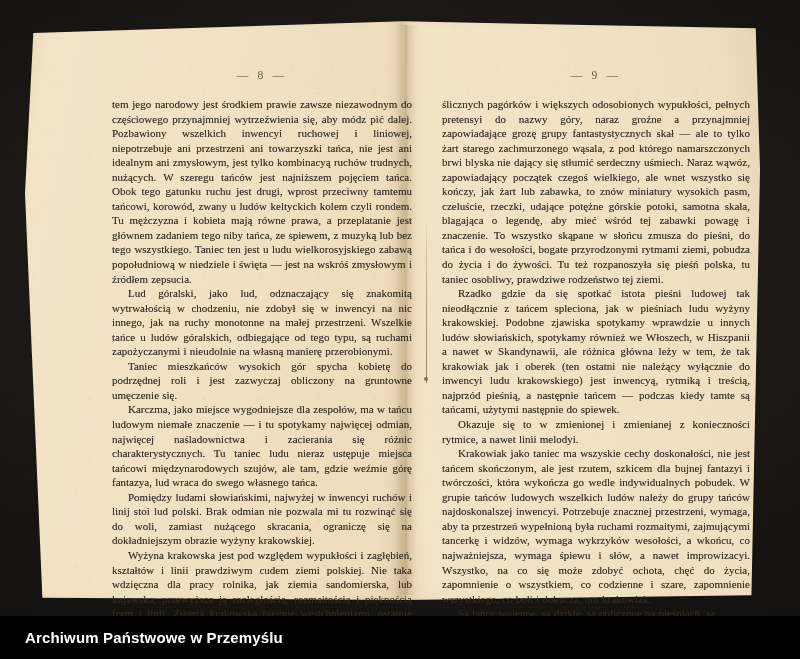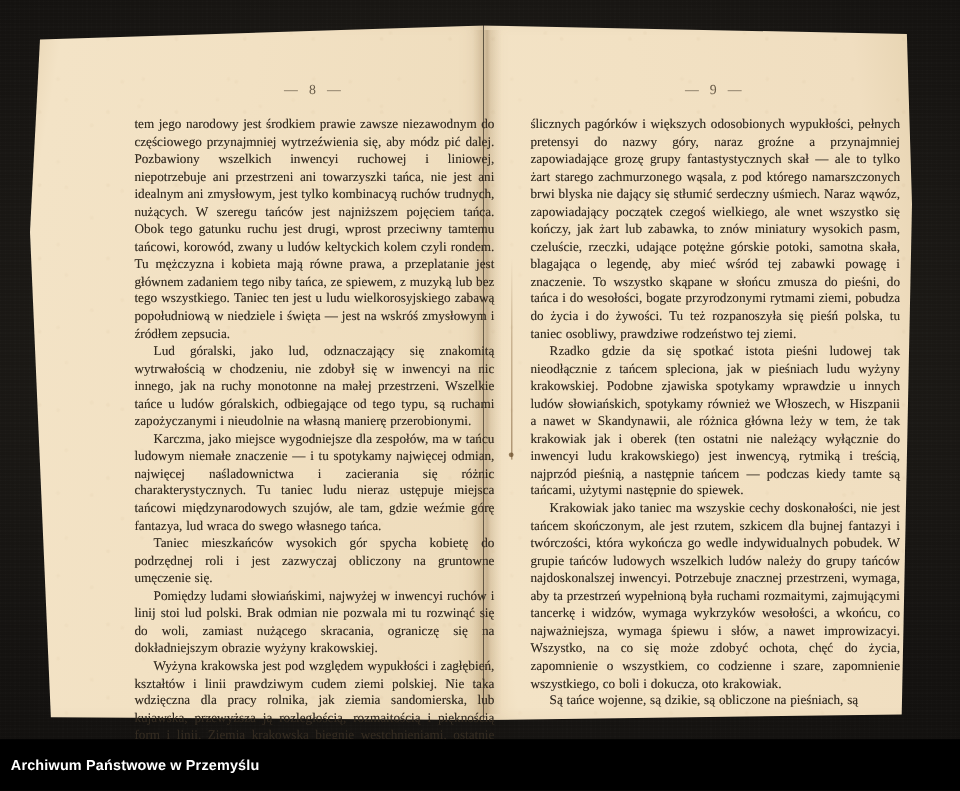--- a/index.html
+++ b/index.html
@@ -165,25 +165,26 @@
     left: 0;
     bottom: 0;
     width: 800px;
     height: 43px;
     background: #000000;
     display: flex;
     align-items: center;
   }
   #caption-text {
     font-family: "Liberation Sans", "DejaVu Sans", sans-serif;
-    font-size: 12px;
+    font-size: 15px;
     font-weight: 700;
     color: #ffffff;
     padding-left: 9px;
     letter-spacing: .15px;
+    margin-left: 16px;
   }
 </style>
 </head>
 <body>
 
 <div id="viewport">
 
   <div id="backdrop"></div>
 
   <div id="book">
@@ -194,32 +195,33 @@
 
     <div id="gutter"></div>
     <div id="gutter-line"></div>
     <div id="gutter-dot"></div>
 
     <div class="page" id="page-8">
       <div class="folio">—  8  —</div>
       <div class="body-text">
         <p class="cont">tem jego narodowy jest środkiem prawie zawsze niezawodnym do częściowego przynajmniej wytrzeźwienia się, aby módz pić dalej. Pozbawiony wszelkich inwencyi ruchowej i liniowej, niepotrzebuje ani przestrzeni ani towarzyszki tańca, nie jest ani idealnym ani zmysłowym, jest tylko kombinacyą ruchów trudnych, nużących. W szeregu tańców jest najniższem pojęciem tańca. Obok tego gatunku ruchu jest drugi, wprost przeciwny tamtemu tańcowi, korowód, zwany u ludów keltyckich kolem czyli rondem. Tu mężczyzna i kobieta mają równe prawa, a przeplatanie jest głównem zadaniem tego niby tańca, ze spiewem, z muzyką lub bez tego wszystkiego. Taniec ten jest u ludu wielkorosyjskiego zabawą popołudniową w niedziele i święta — jest na wskróś zmysłowym i źródłem zepsucia.</p>
         <p>Lud góralski, jako lud, odznaczający się znakomitą wytrwałością w chodzeniu, nie zdobył się w inwencyi na nic innego, jak na ruchy monotonne na małej przestrzeni. Wszelkie tańce u ludów góralskich, odbiegające od tego typu, są ruchami zapożyczanymi i nieudolnie na własną manierę przerobionymi.</p>
+        <p>Taniec mieszkańców wysokich gór spycha kobietę do podrzędnej roli i jest zazwyczaj obliczony na gruntowne umęczenie się.</p>
         <p>Karczma, jako miejsce wygodniejsze dla zespołów, ma w tańcu ludowym niemałe znaczenie — i tu spotykamy najwięcej odmian, najwięcej naśladownictwa i zacierania się różnic charakterystycznych. Tu taniec ludu nieraz ustępuje miejsca tańcowi międzynarodowych szujów, ale tam, gdzie weźmie górę fantazya, lud wraca do swego własnego tańca.</p>
-        <p>Taniec mieszkańców wysokich gór spycha kobietę do podrzędnej roli i jest zazwyczaj obliczony na gruntowne umęczenie się.</p>
         <p>Pomiędzy ludami słowiańskimi, najwyżej w inwencyi ruchów i linij stoi lud polski. Brak odmian nie pozwala mi tu rozwinąć się do woli, zamiast nużącego skracania, ograniczę się na dokładniejszym obrazie wyżyny krakowskiej.</p>
         <p>Wyżyna krakowska jest pod względem wypukłości i zagłębień, kształtów i linii prawdziwym cudem ziemi polskiej. Nie taka wdzięczna dla pracy rolnika, jak ziemia sandomierska, lub kujawska, przewyższa ją rozległością, rozmaitością i pięknością form i linii. Ziemia krakowska biegnie westchnieniami, ostatnie westchnienia Jasnej Góry i zamku olsztyńskiego urywają ten poemacik nieskończony. Wśród najweselszego nastroju</p>
       </div>
     </div>
 
     <div class="page" id="page-9">
       <div class="folio">—  9  —</div>
       <div class="body-text">
         <p class="cont">ślicznych pagórków i większych odosobionych wypukłości, pełnych pretensyi do nazwy góry, naraz groźne a przynajmniej zapowiadające grozę grupy fantastystycznych skał — ale to tylko żart starego zachmurzonego wąsala, z pod którego namarszczonych brwi blyska nie dający się stłumić serdeczny uśmiech. Naraz wąwóz, zapowiadający początek czegoś wielkiego, ale wnet wszystko się kończy, jak żart lub zabawka, to znów miniatury wysokich pasm, czeluście, rzeczki, udające potężne górskie potoki, samotna skała, blagająca o legendę, aby mieć wśród tej zabawki powagę i znaczenie. To wszystko skąpane w słońcu zmusza do pieśni, do tańca i do wesołości, bogate przyrodzonymi rytmami ziemi, pobudza do życia i do żywości. Tu też rozpanoszyła się pieśń polska, tu taniec osobliwy, prawdziwe rodzeństwo tej ziemi.</p>
         <p>Rzadko gdzie da się spotkać istota pieśni ludowej tak nieodłącznie z tańcem spleciona, jak w pieśniach ludu wyżyny krakowskiej. Podobne zjawiska spotykamy wprawdzie u innych ludów słowiańskich, spotykamy również we Włoszech, w Hiszpanii a nawet w Skandynawii, ale różnica główna leży w tem, że tak krakowiak jak i oberek (ten ostatni nie należący wyłącznie do inwencyi ludu krakowskiego) jest inwencyą, rytmiką i treścią, najprzód pieśnią, a następnie tańcem — podczas kiedy tamte są tańcami, użytymi następnie do spiewek.</p>
+        <p>Okazuje się to w zmienionej i zmienianej z konieczności rytmice, a nawet linii melodyi.</p>
         <p>Krakowiak jako taniec ma wszyskie cechy doskonałości, nie jest tańcem skończonym, ale jest rzutem, szkicem dla bujnej fantazyi i twórczości, która wykończa go wedle indywidualnych pobudek. W grupie tańców ludowych wszelkich ludów należy do grupy tańców najdoskonalszej inwencyi. Potrzebuje znacznej przestrzeni, wymaga, aby ta przestrzeń wypełnioną była ruchami rozmaitymi, zajmującymi tancerkę i widzów, wymaga wykrzyków wesołości, a wkońcu, co najważniejsza, wymaga śpiewu i słów, a nawet improwizacyi. Wszystko, na co się może zdobyć ochota, chęć do życia, zapomnienie o wszystkiem, co codzienne i szare, zapomnienie wszystkiego, co boli i dokucza, oto krakowiak.</p>
         <p>Są tańce wojenne, są dzikie, są obliczone na pieśniach, są</p>
       </div>
     </div>
 
   </div>
 
   <div id="caption-bar">
     <span id="caption-text">Archiwum Państwowe w Przemyślu</span>
   </div>

